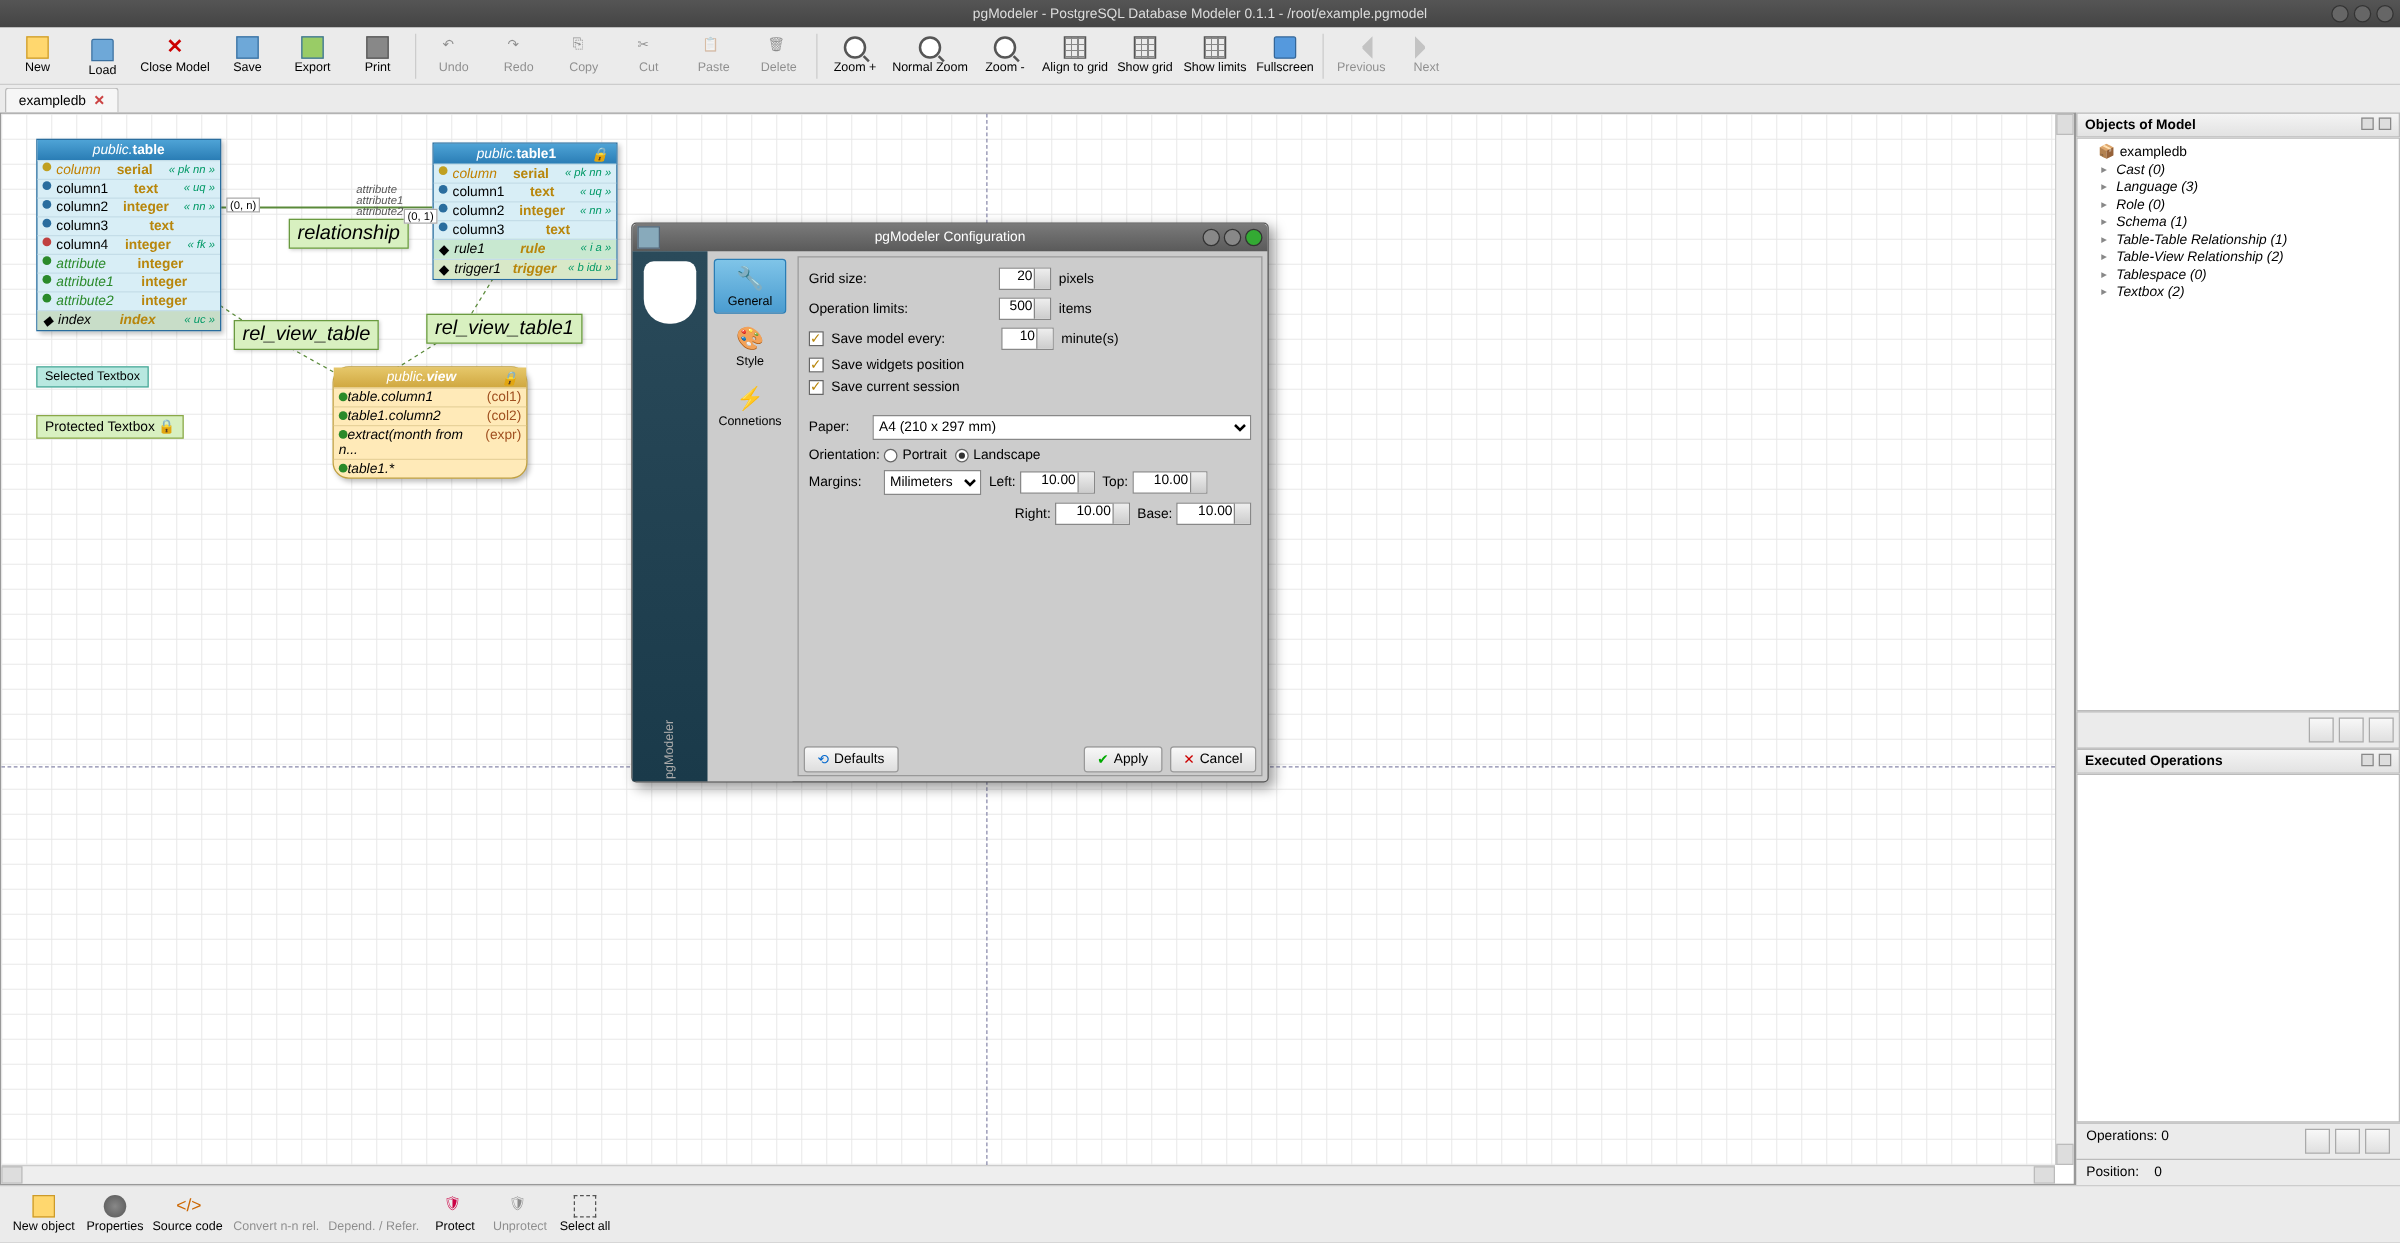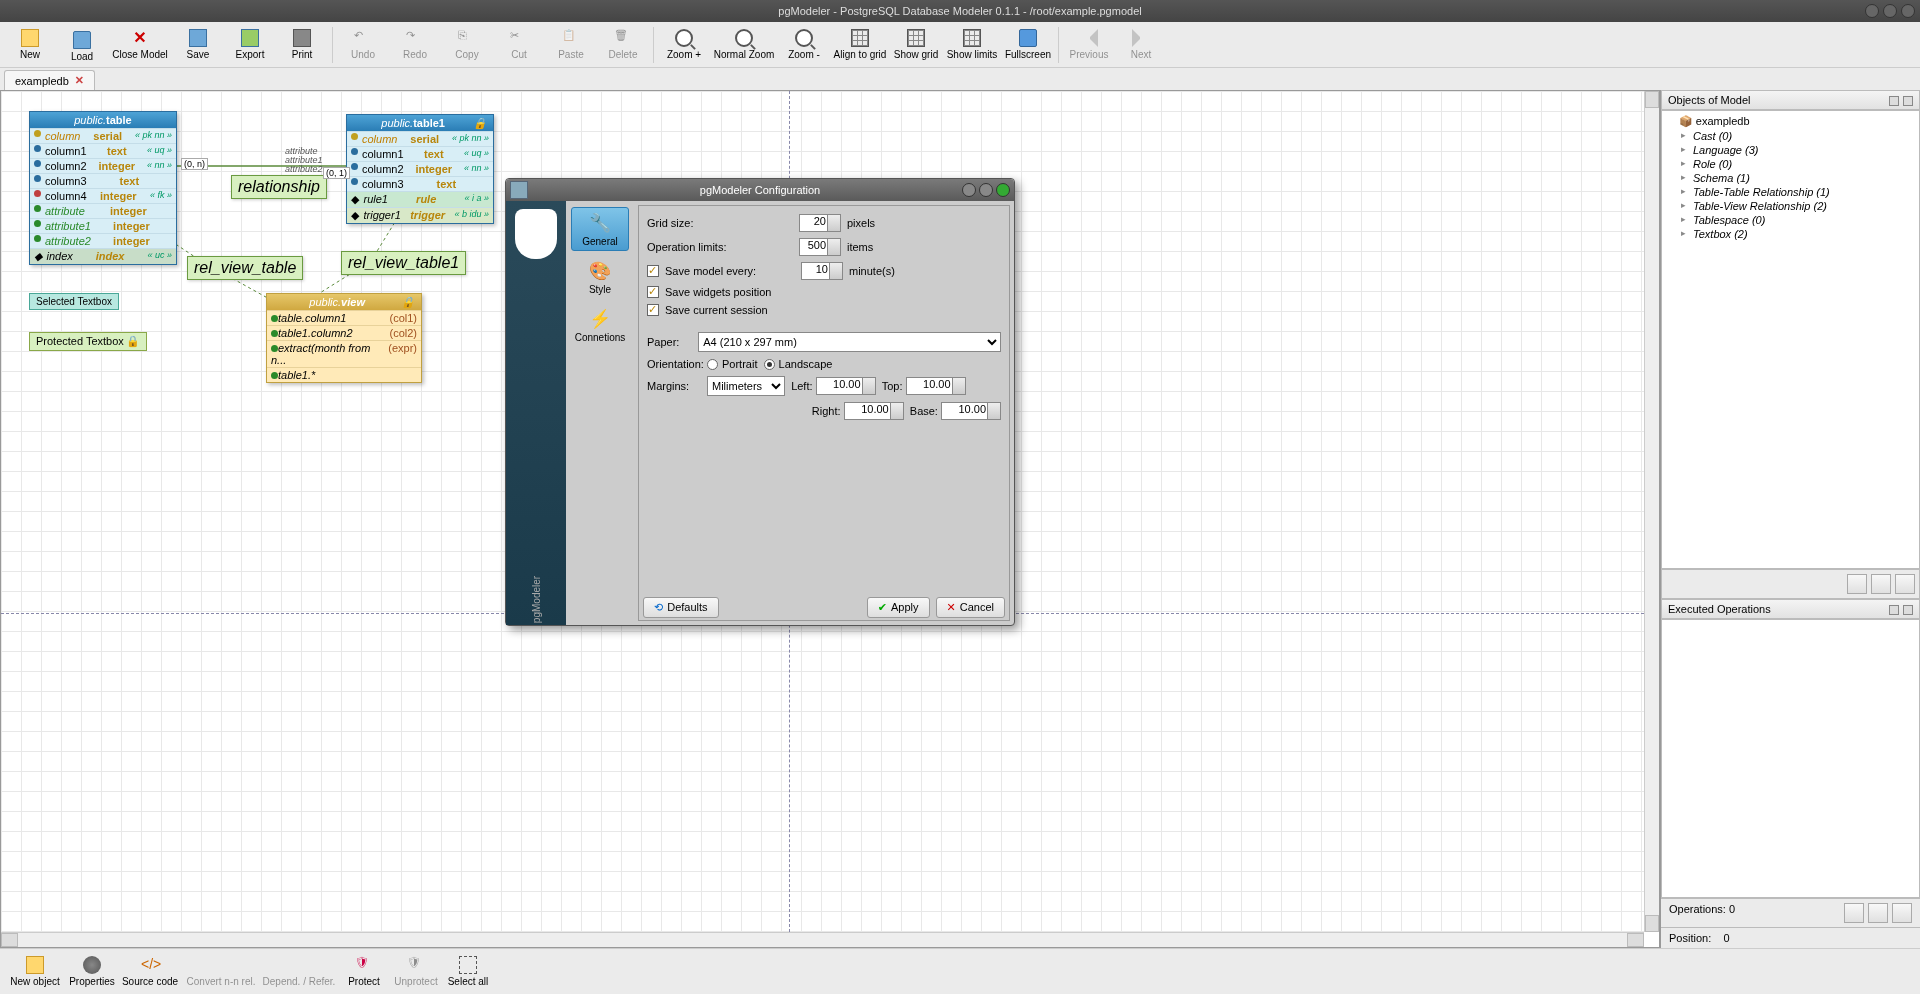--- a/index.html
+++ b/index.html
@@ -43,21 +43,21 @@
 .view{position:absolute;background:#ffeab8;border:1px solid #c0a040;box-shadow:2px 2px 4px rgba(0,0,0,.25);min-width:150px;}
 .view .hdr{background:linear-gradient(#e6c76a,#d0a840);color:#fff;padding:2px 6px;font-style:italic;font-size:10px;text-align:center;}
 .view .row{display:flex;justify-content:space-between;padding:1px 4px;font-size:10px;gap:8px;border-top:1px solid #e8d29a;}
 .view .row .c{color:#a05020;}
 .relbox{position:absolute;background:#d8f0c0;border:1px solid #6a9a40;padding:2px 6px;font-size:16px;font-style:italic;box-shadow:1px 1px 3px rgba(0,0,0,.2);}
 .selbox{position:absolute;background:#b8e8e0;border:1px solid #4aa898;padding:2px 6px;font-size:10px;}
 .protbox{position:absolute;background:#d8f0c0;border:1px solid #8aa848;padding:2px 6px;font-size:10px;}
 .attrflag{position:absolute;font-size:9px;font-style:italic;color:#555;}
 .card{position:absolute;font-size:9px;background:#fff;border:1px solid #aaa;padding:0 2px;}
 .side{width:260px;display:flex;flex-direction:column;background:#ebebeb;border-left:1px solid #999;}
-.panel-h{background:linear-gradient(#f4f4f4,#e2e2e2);border:1px solid #bbb;padding:3px 6px;display:flex;align-items:flex-end;justify-content:space-between;}
+.panel-h{background:linear-gradient(#f4f4f4,#e2e2e2);border:1px solid #bbb;padding:3px 6px;display:flex;align-items:flex-start;justify-content:space-between;font-weight:bold;}
 .panel-h .pbtns{display:flex;gap:4px;}
 .panel-h .pb{width:10px;height:10px;border:1px solid #888;background:#ddd;}
 .tree{flex:1;background:#fff;border:1px solid #bbb;overflow:auto;padding:3px;}
 .tree .nd{padding:1px 0 1px 14px;position:relative;white-space:nowrap;}
 .tree .nd::before{content:"▸";position:absolute;left:2px;color:#888;font-size:9px;}
 .tree .root::before{content:"";}
 .tree .nd.c{padding-left:28px;}
 .tree .nd.c::before{left:16px;}
 .btnrow{display:flex;justify-content:flex-end;gap:4px;padding:4px;border:1px solid #bbb;background:#ebebeb;}
 .smbtn{width:20px;height:20px;border:1px solid #aaa;background:linear-gradient(#f8f8f8,#e0e0e0);}
@@ -340,21 +340,21 @@
               <span class="t"><i>rule</i></span>
               <span class="c">« i a »</span>
             </div>
             <div class="row" style="background: rgb(216, 232, 200);">
               <span class="l">◆ <i>trigger1</i></span>
               <span class="t"><i>trigger</i></span>
               <span class="c">« b idu »</span>
             </div>
           </div>
 
-        <div class="view" id="vw" style="left:265px;top:202px;width:156px;">
+        <div class="view" id="vw" style="left:265px;top:202px;width:156px;border-radius:13px;">
           <div class="hdr"><span>public.</span><b>view</b><span style="float:right">🔒</span></div>
         <div class="row">
               <span class="l"><span class="bullet bg"></span><i>table.column1</i></span>
               <span class="c">(col1)</span>
             </div>
             <div class="row">
               <span class="l"><span class="bullet bg"></span><i>table1.column2</i></span>
               <span class="c">(col2)</span>
             </div>
             <div class="row">

